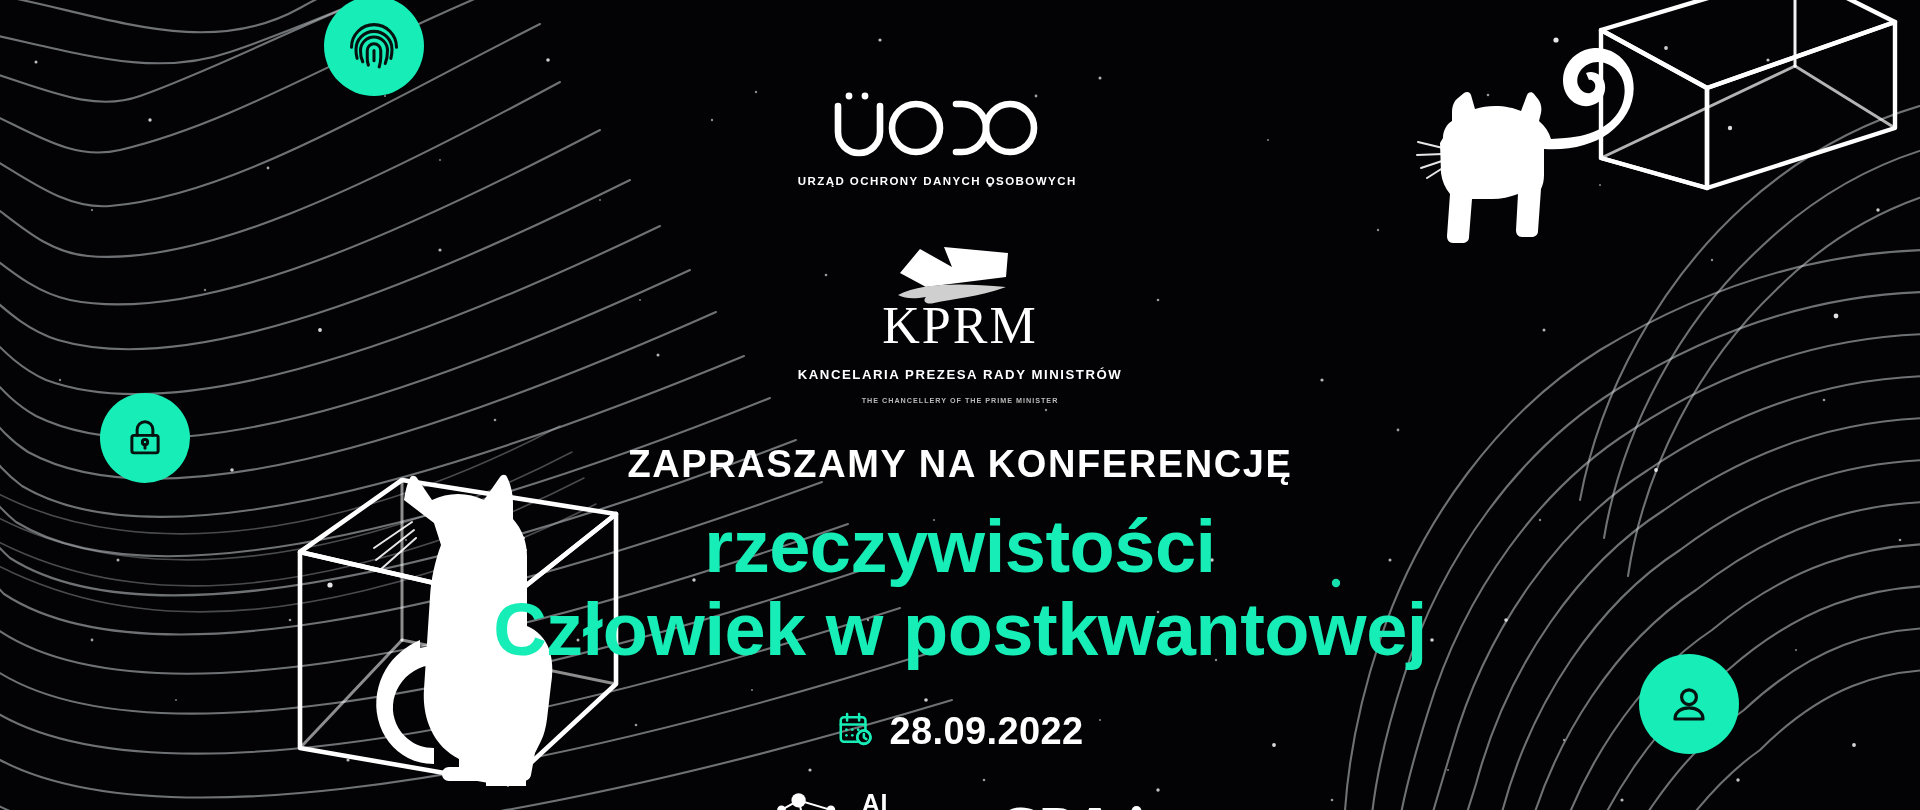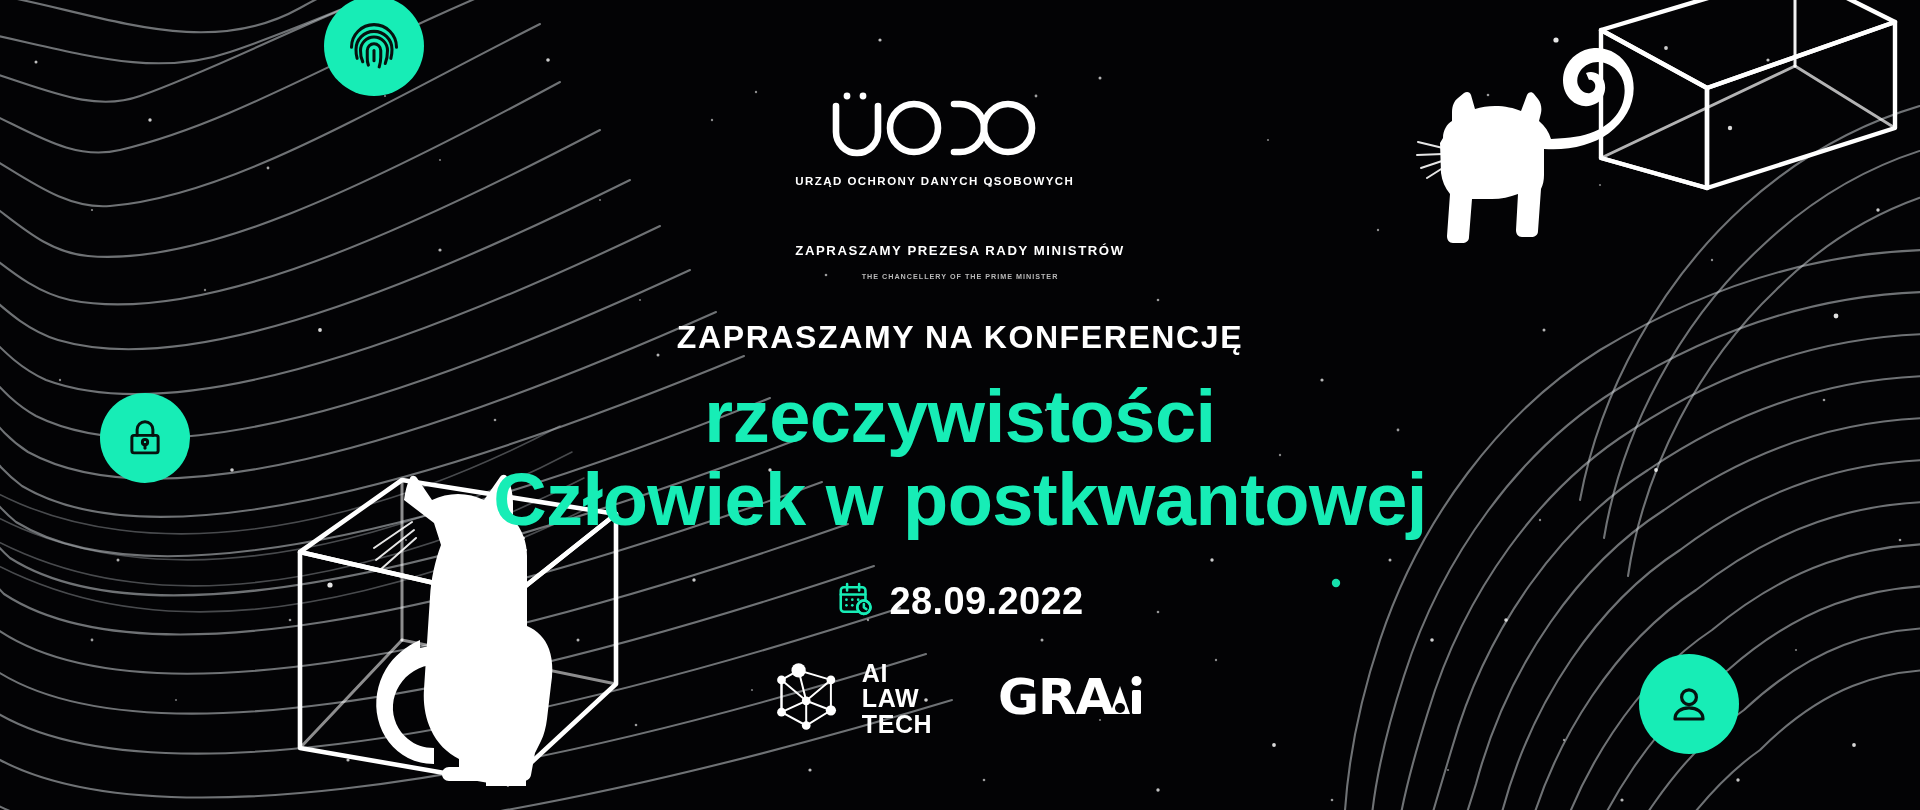--- a/index.html
+++ b/index.html
@@ -72,21 +72,21 @@
     font-size:7.2px;
     font-weight:700;
     letter-spacing:1.0px;
     white-space:nowrap;
     margin-top:14px;
   }
 
   #eyebrow {
     margin-top:38px;
     color:#ffffff;
-    font-size:32px;
+    font-size:38px;
     font-weight:700;
     letter-spacing:1.6px;
     white-space:nowrap;
     font-family:"Liberation Sans", sans-serif;
   }
 
   #title {
     margin-top:20px;
     text-align:center;
     color:#17EDB6;
@@ -426,21 +426,30 @@
             <path d="M124 16 h6 a24 24 0 0 1 0 48 h-6" stroke="#fff" stroke-width="6.6" stroke-linecap="round"></path>
             <path d="M124 16 v48" stroke="#030305" stroke-width="0"></path>
 
             <circle cx="178" cy="40" r="24" stroke="#fff" stroke-width="6.6"></circle>
           </svg>
         </div>
         <div id="uodo-sub">URZĄD OCHRONY DANYCH OSOBOWYCH</div>
       </div>
 
       <div class="org-logo">
-        <div id="kprm-sub">ZAPRASZAMY PREZESA RADY MINISTRÓW</div>
+        <div id="kprm-mark">
+          <svg width="200" height="116" viewBox="0 0 200 116" xmlns="http://www.w3.org/2000/svg" aria-hidden="true">
+
+            <path d="M40 30 L60 6 L92 24 L84 4 L148 10 L146 34 L66 44 Z" fill="#ffffff"></path>
+            <path d="M38 52 C62 40 100 40 146 44 C118 54 92 56 74 60 C66 62 62 58 66 54 C54 56 46 56 38 52 Z" fill="#cfcfcf"></path>
+
+            <text x="100" y="100" text-anchor="middle" fill="#ffffff" font-family="'Liberation Serif', serif" font-size="52" letter-spacing="2">KPRM</text>
+          </svg>
+        </div>
+        <div id="kprm-sub">KANCELARIA PREZESA RADY MINISTRÓW</div>
         <div id="kprm-sub-en">THE CHANCELLERY OF THE PRIME MINISTER</div>
       </div>
     </div>
 
     <div id="eyebrow">ZAPRASZAMY NA KONFERENCJĘ</div>
 
     <h1 id="title">
       <span class="line">rzeczywistości</span>
       <span class="line">Człowiek w postkwantowej</span>
     </h1>

